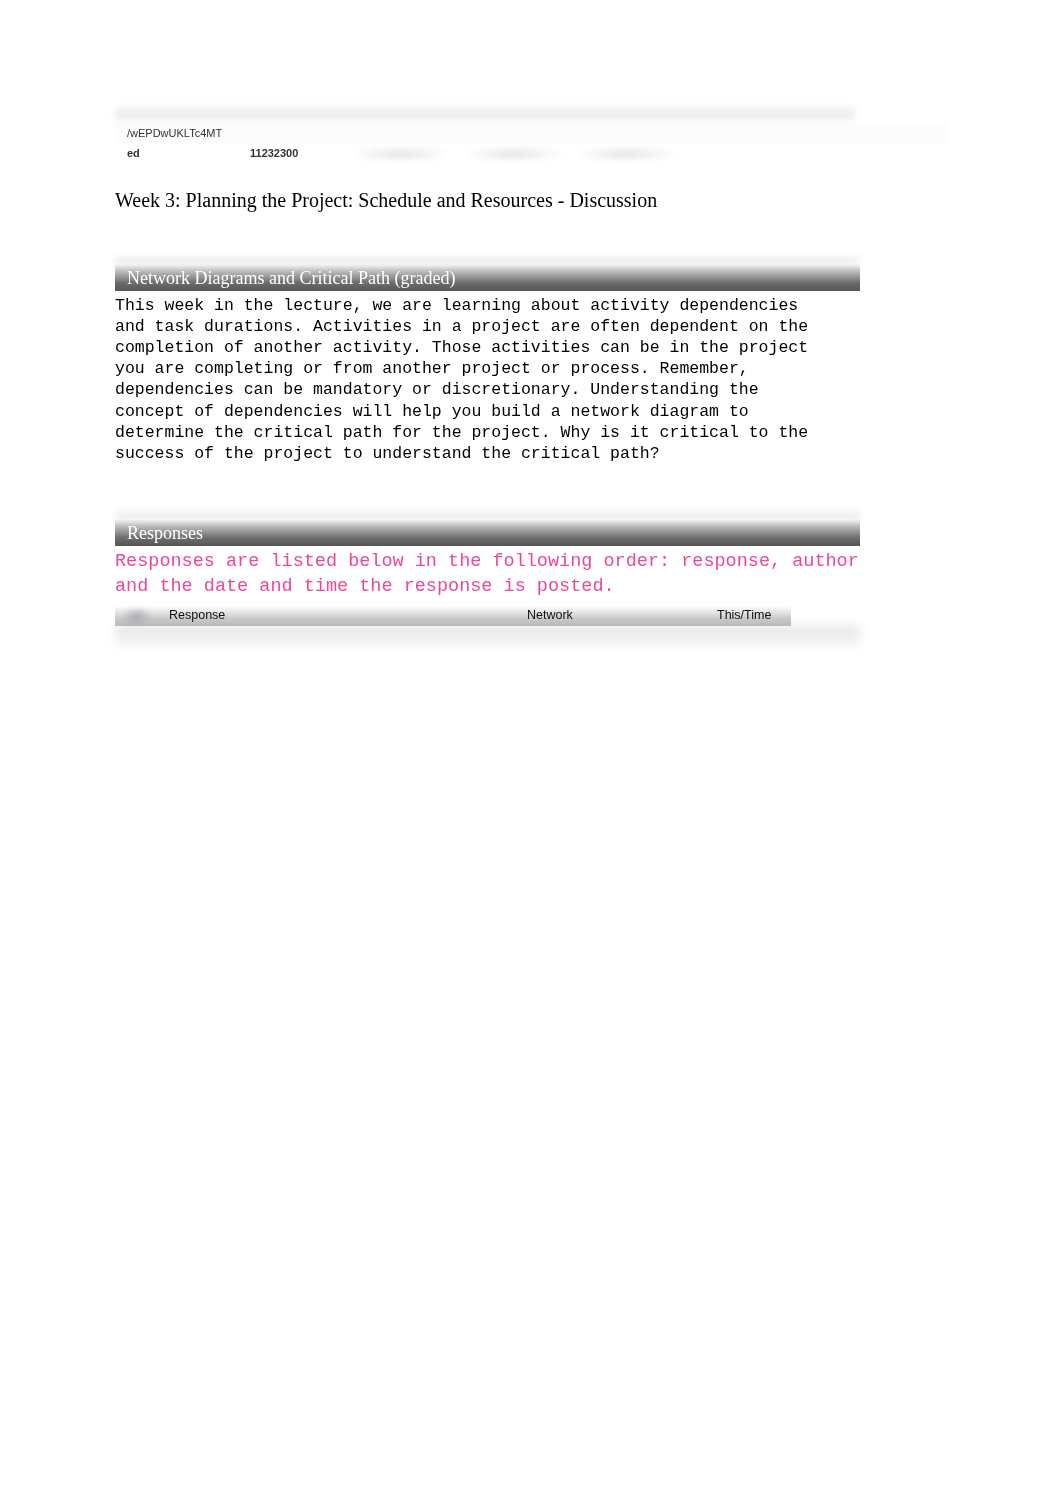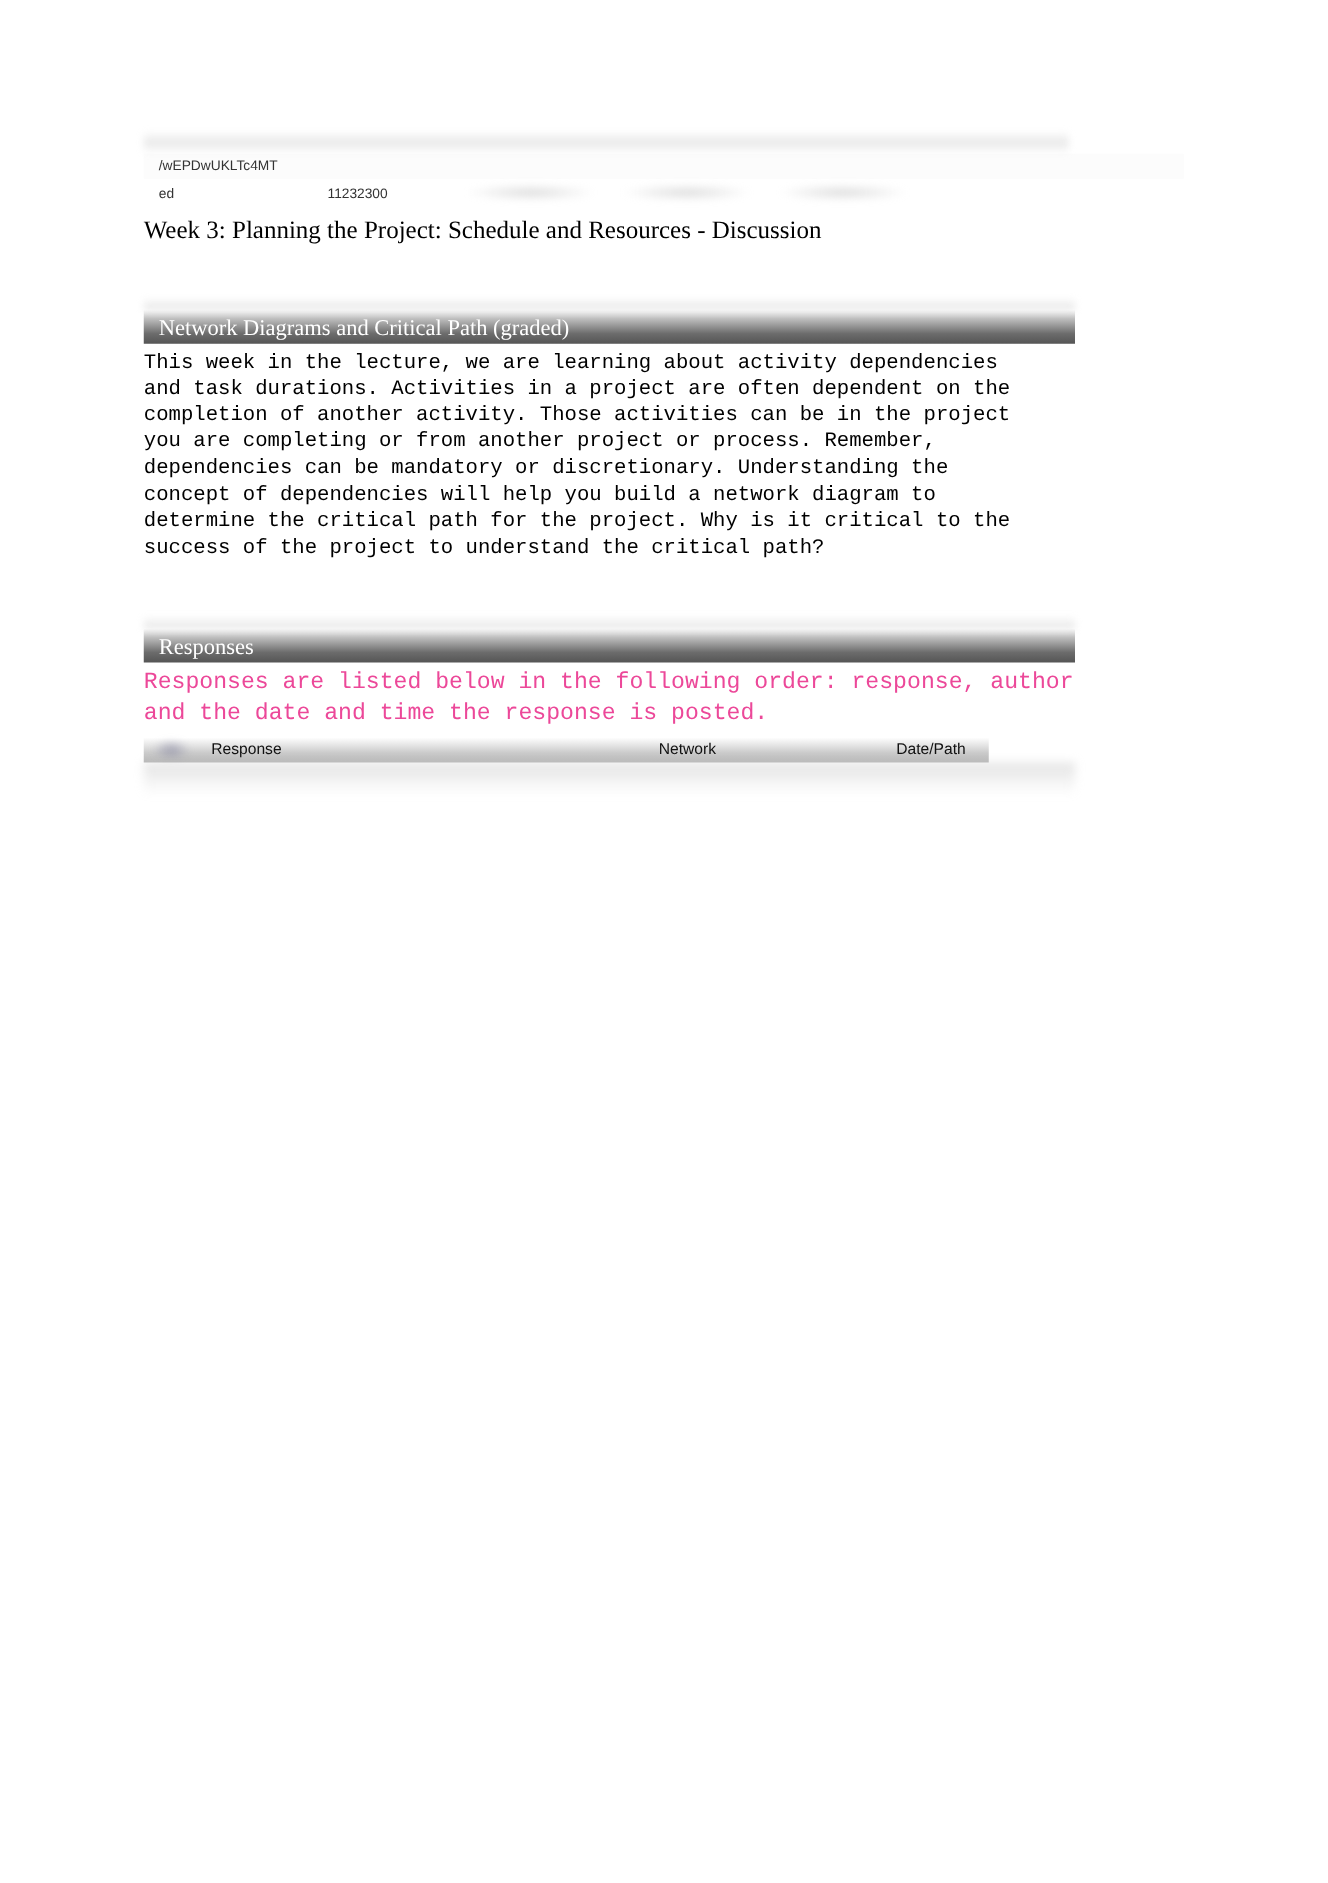--- a/index.html
+++ b/index.html
@@ -11,41 +11,42 @@
       font-family: "Times New Roman", Times, serif;
       background: #ffffff;
       width: 1062px;
       min-height: 1506px;
       position: relative;
     }
     .page-container {
       padding: 105px 115px 0 115px;
     }
     .top-code-area {
-      margin-bottom: 8px;
+      margin-bottom: 24px;
     }
     .blur-bar-top {
       height: 18px;
       background: linear-gradient(to bottom, rgba(230,230,230,0) 0%, rgba(210,210,210,0.5) 50%, rgba(230,230,230,0) 100%);
       border-radius: 3px;
       filter: blur(3px);
       width: 740px;
     }
     .code-line-1 {
       font-family: Arial, sans-serif;
       font-size: 11px;
       color: #333;
       padding: 4px 12px;
       background: rgba(245,245,245,0.3);
     }
     .code-line-2-row {
       display: flex;
-      align-items: flex-end;
-      gap: 20px;
+      align-items: flex-start;
+      gap: 8px;
       padding: 4px 12px;
+      font-weight: bold;
     }
     .code-line-2-val {
       font-family: Arial, sans-serif;
       font-size: 11px;
       color: #333;
       display: inline-block;
     }
     .code-line-2-val.v1 { width: 115px; }
     .code-line-2-val.v2 { width: 90px; }
     .small-blur-box {
@@ -162,17 +163,17 @@
   <div class="blur-line-above"></div>
   <div class="section-header">Responses</div>
   <p class="responses-desc">Responses are listed below in the following order: response, author and the date and time the response is posted.</p>
 
   <div class="table-header-row">
     <div class="th-icon-cell">
       <div class="blur-icon"></div>
     </div>
     <div class="th-response">Response</div>
     <div class="th-author">Network</div>
-    <div class="th-datetime">Date/Path</div>
+    <div class="th-datetime">This/Time</div>
   </div>
   <div class="table-body-blur"></div>
 
 </div>
 
 </body></html>

